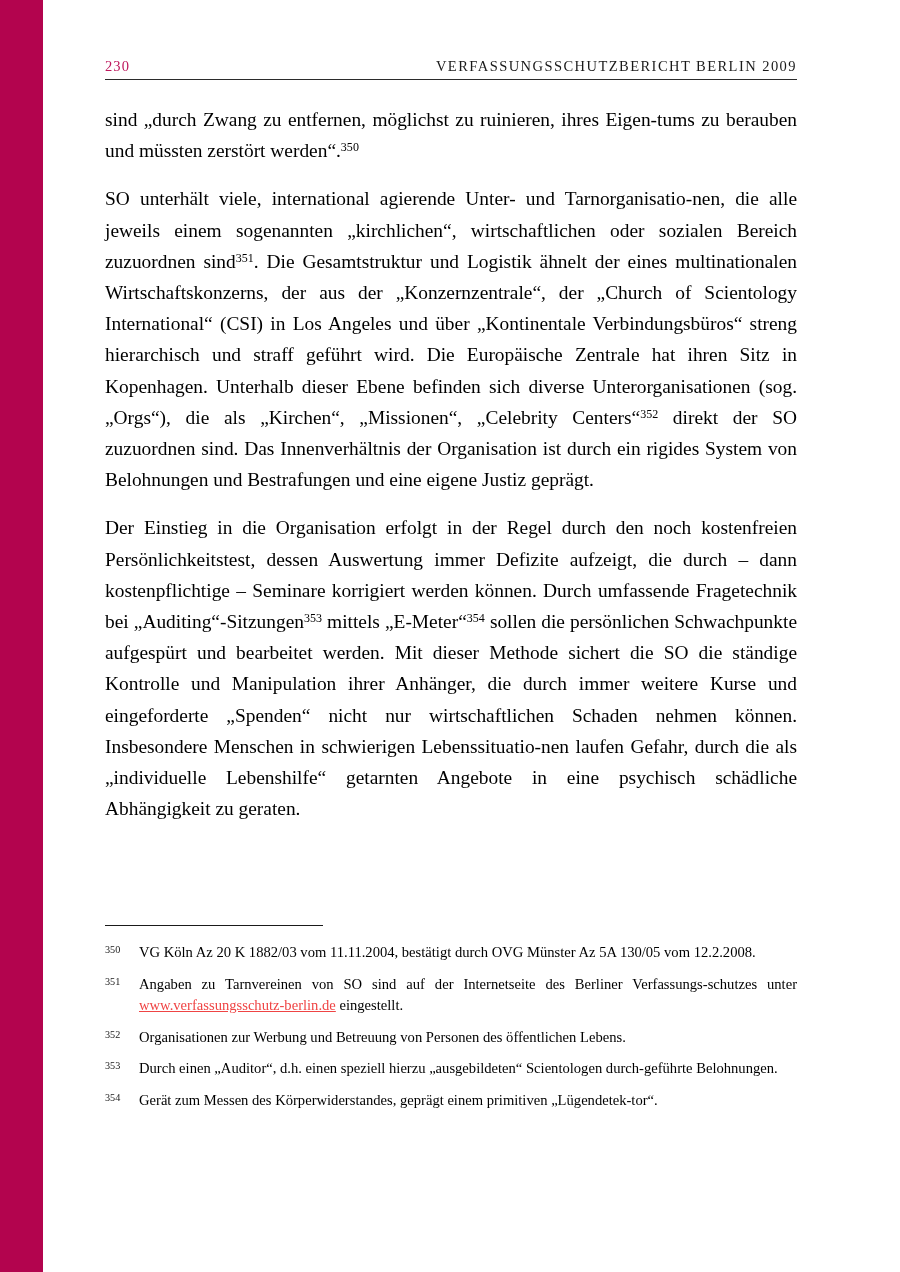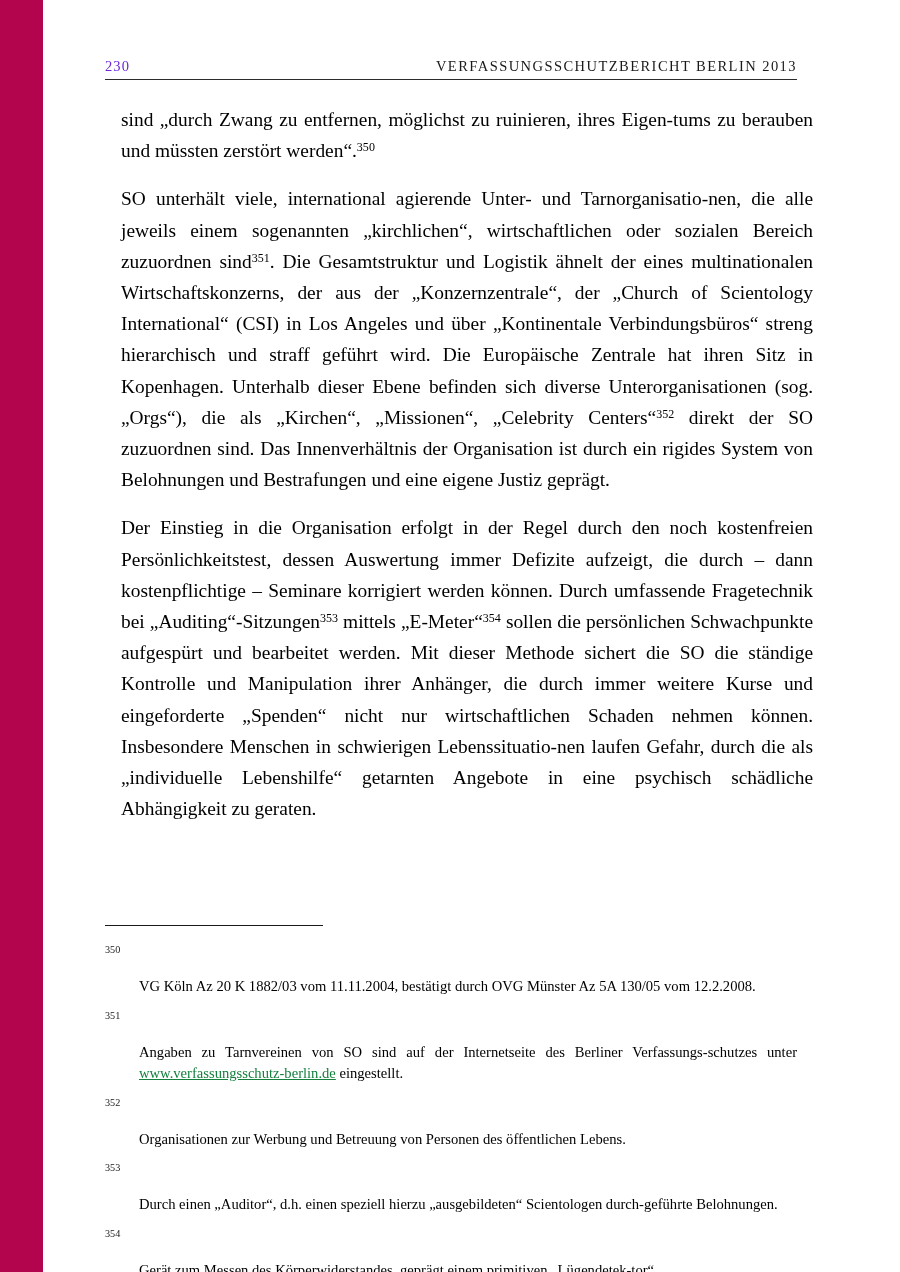--- a/index.html
+++ b/index.html
@@ -47,34 +47,34 @@
     width: 692px;
     border-bottom: 1.6px solid #2b2b2b;
     padding-bottom: 4px;
     display: flex;
     align-items: baseline;
     justify-content: space-between;
   }
   #folio {
     font-size: 14.5px;
     letter-spacing: 1.1px;
-    color: #6d28d9;
+    color: #be185d;
   }
   #running-title {
     font-size: 14.5px;
     letter-spacing: 1.45px;
     color: #1a1a1a;
     white-space: nowrap;
   }
 
   
   #body-text {
     position: absolute;
     top: 104px;
-    left: 16px;
+    left: 0;
     width: 692px;
   }
   .para {
     text-align: justify;
     text-justify: inter-word;
     font-size: 19.4px;
     line-height: 31.2px;
     margin: 0 0 17px 0;
     hyphens: manual;
   }
@@ -111,39 +111,38 @@
     flex: 0 0 34px;
     font-size: 10.2px;
     line-height: 14px;
     padding-top: 1px;
     color: #1a1a1a;
   }
   .fn-text {
     flex: 1 1 auto;
     text-align: justify;
     text-justify: inter-word;
-    margin-top: 34px;
   }
   a.ext-link {
-    color: #15803d;
+    color: #ef4444;
     text-decoration: underline;
   }
 </style>
 </head>
 <body>
 
 <div id="page">
 
   <div id="side-bar"></div>
 
   <div id="content">
 
     <div id="page-header">
       <span id="folio">230</span>
-      <span id="running-title">VERFASSUNGSSCHUTZBERICHT BERLIN 2013</span>
+      <span id="running-title">VERFASSUNGSSCHUTZBERICHT BERLIN 2009</span>
     </div>
 
     <div id="body-text">
         <p class="para">sind „durch Zwang zu entfernen, möglichst zu ruinieren, ihres Eigen-tums zu berauben und müssten zerstört werden“.<sup class="fnref">350</sup></p>
         <p class="para">SO unterhält viele, international agierende Unter- und Tarnorganisatio-nen, die alle jeweils einem sogenannten „kirchlichen“, wirtschaftlichen oder sozialen Bereich zuzuordnen sind<sup class="fnref">351</sup>. Die Gesamtstruktur und Logistik ähnelt der eines multinationalen Wirtschaftskonzerns, der aus der „Konzernzentrale“, der „Church of Scientology International“ (CSI) in Los Angeles und über „Kontinentale Verbindungsbüros“ streng hierarchisch und straff geführt wird. Die Europäische Zentrale hat ihren Sitz in Kopenhagen. Unterhalb dieser Ebene befinden sich diverse Unterorganisationen (sog. „Orgs“), die als „Kirchen“, „Missionen“, „Celebrity Centers“<sup class="fnref">352</sup> direkt der SO zuzuordnen sind. Das Innenverhältnis der Organisation ist durch ein rigides System von Belohnungen und Bestrafungen und eine eigene Justiz geprägt.</p>
         <p class="para">Der Einstieg in die Organisation erfolgt in der Regel durch den noch kostenfreien Persönlichkeitstest, dessen Auswertung immer Defizite aufzeigt, die durch – dann kostenpflichtige – Seminare korrigiert werden können. Durch umfassende Fragetechnik bei „Auditing“-Sitzungen<sup class="fnref">353</sup> mittels „E-Meter“<sup class="fnref">354</sup> sollen die persönlichen Schwachpunkte aufgespürt und bearbeitet werden. Mit dieser Methode sichert die SO die ständige Kontrolle und Manipulation ihrer Anhänger, die durch immer weitere Kurse und eingeforderte „Spenden“ nicht nur wirtschaftlichen Schaden nehmen können. Insbesondere Menschen in schwierigen Lebenssituatio-nen laufen Gefahr, durch die als „individuelle Lebenshilfe“ getarnten Angebote in eine psychisch schädliche Abhängigkeit zu geraten.</p>
       </div>
 
     <div id="footnotes">
       <div id="footnote-rule"></div>

